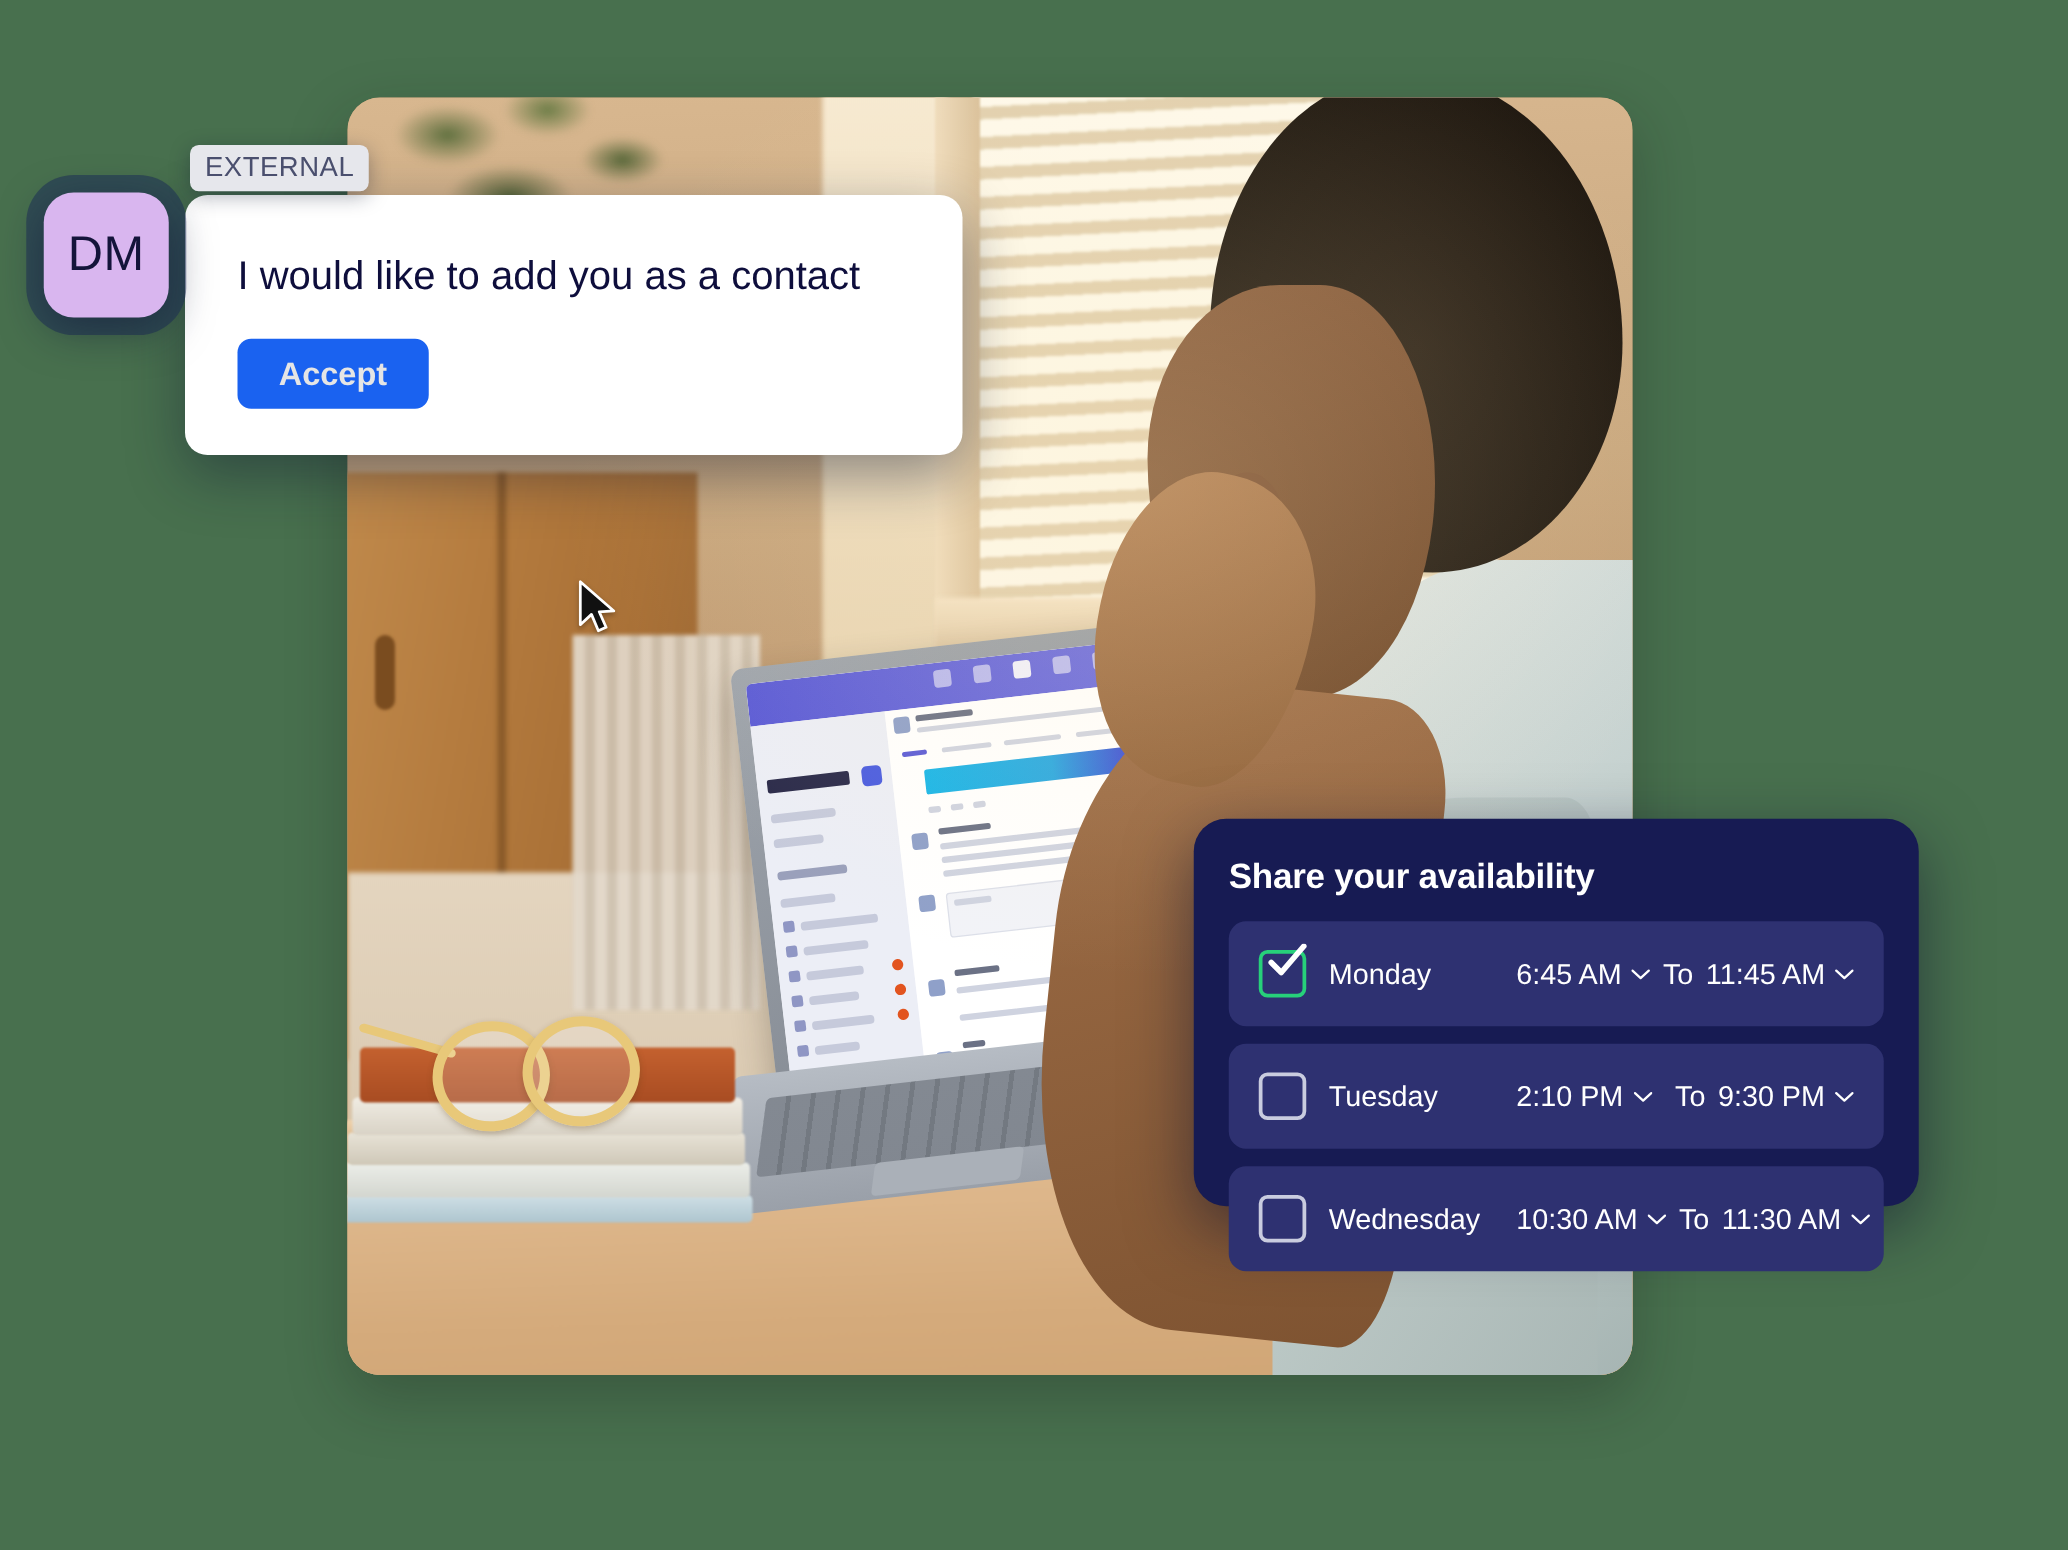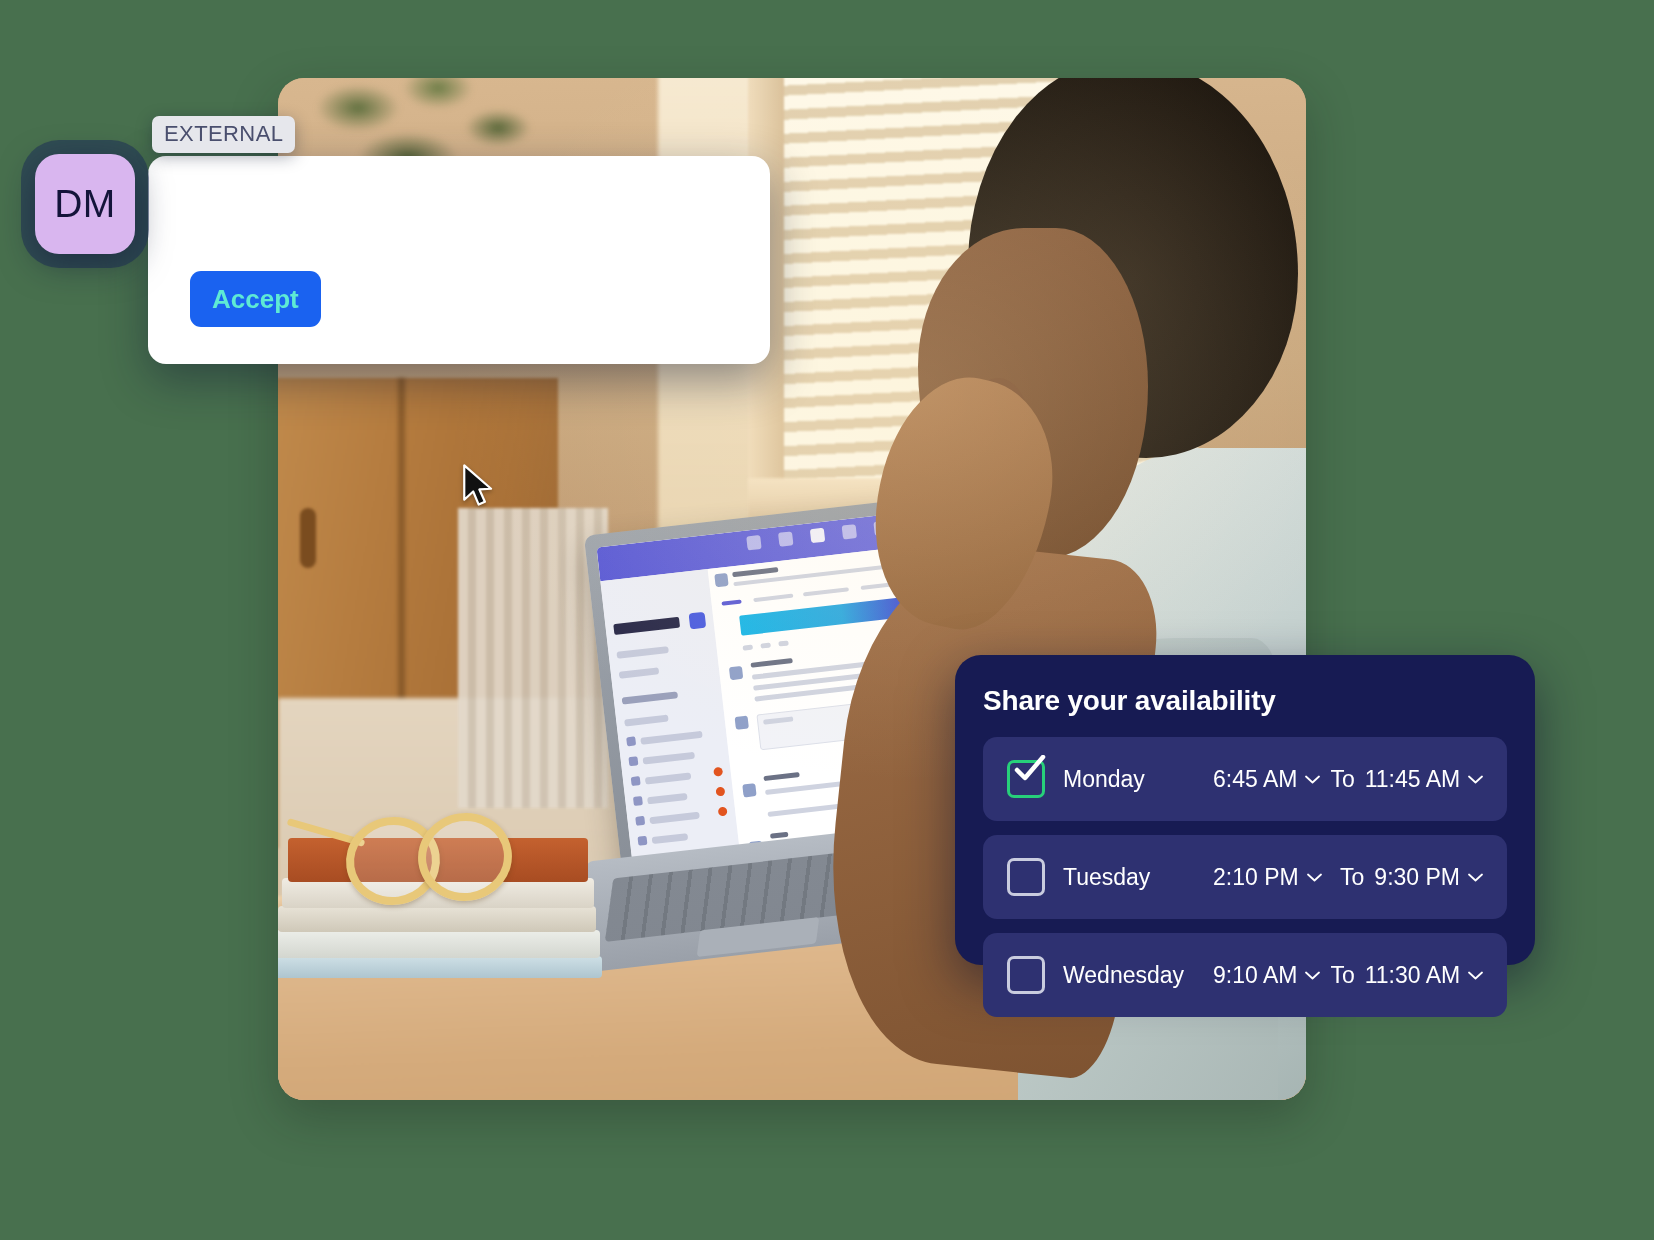--- a/index.html
+++ b/index.html
@@ -233,22 +233,22 @@
   .dm-text{
     position:absolute;left:42px;top:46px;
     font-size:32px;color:#0e0e3c;font-weight:400;white-space:nowrap;
   }
   .dm-actions{position:absolute;left:42px;top:115px;display:flex;gap:24px;align-items:center;}
   .btn{
     border:0;font-family:"Liberation Sans", sans-serif;
     font-size:26px;font-weight:700;cursor:pointer;
   }
   .btn-accept{
-    background:#1a62f0;color:#5eead4;border-radius:11px;
-    padding:15px 22px;line-height:1;
+    background:#1a62f0;color:#e5e5e5;border-radius:11px;
+    padding:15px 33px;line-height:1;
   }
   .btn-decline{
     background:#fff;color:#121212;border:2px solid #e2e2e6;border-radius:11px;
     padding:13px 31px;line-height:1;
   }
   .cursor{
     position:absolute;left:313px;top:308px;width:34px;height:44px;z-index:9;
     filter:drop-shadow(0 2px 2px rgba(0,0,0,.3));
   }
 
@@ -401,20 +401,21 @@
       <div class="person-ear"></div>
       <div class="person-arm"></div>
       <div class="person-hand"></div>
 
       <div class="photo-warm"></div>
     </div>
   </div>
 
   <div class="dm-wrap">
     <div class="dm-card">
+      <div class="dm-text">I would like to add you as a contact</div>
       <div class="dm-actions">
         <button class="btn btn-accept">Accept</button>
       </div>
       <svg class="cursor" viewBox="0 0 24 32">
         <path d="M2 1 L2 26 L8.5 20 L12.5 29.5 L17 27.5 L13 18.5 L21.5 18 Z" fill="#111" stroke="#fff" stroke-width="1.6" stroke-linejoin="round"></path>
       </svg>
     </div>
     <div class="dm-avatar">
       <span>DM</span>
     </div>
@@ -462,21 +463,21 @@
           <svg class="chev" viewBox="0 0 15 9">
             <path d="M1 1.5 L7.5 7.5 L14 1.5" fill="none" stroke="#fff" stroke-width="1.8" stroke-linecap="round" stroke-linejoin="round"></path>
           </svg>
         </span>
       </div>
 
       <div class="avail-row">
         <span class="chk"></span>
         <span class="day">Wednesday</span>
         <span class="time from">
-          <span>9:10 AM</span>
+          <span>10:30 AM</span>
           <svg class="chev" viewBox="0 0 15 9">
             <path d="M1 1.5 L7.5 7.5 L14 1.5" fill="none" stroke="#fff" stroke-width="1.8" stroke-linecap="round" stroke-linejoin="round"></path>
           </svg>
         </span>
         <span class="to-lbl">To</span>
         <span class="time">
           <span>11:30 AM</span>
           <svg class="chev" viewBox="0 0 15 9">
             <path d="M1 1.5 L7.5 7.5 L14 1.5" fill="none" stroke="#fff" stroke-width="1.8" stroke-linecap="round" stroke-linejoin="round"></path>
           </svg>

